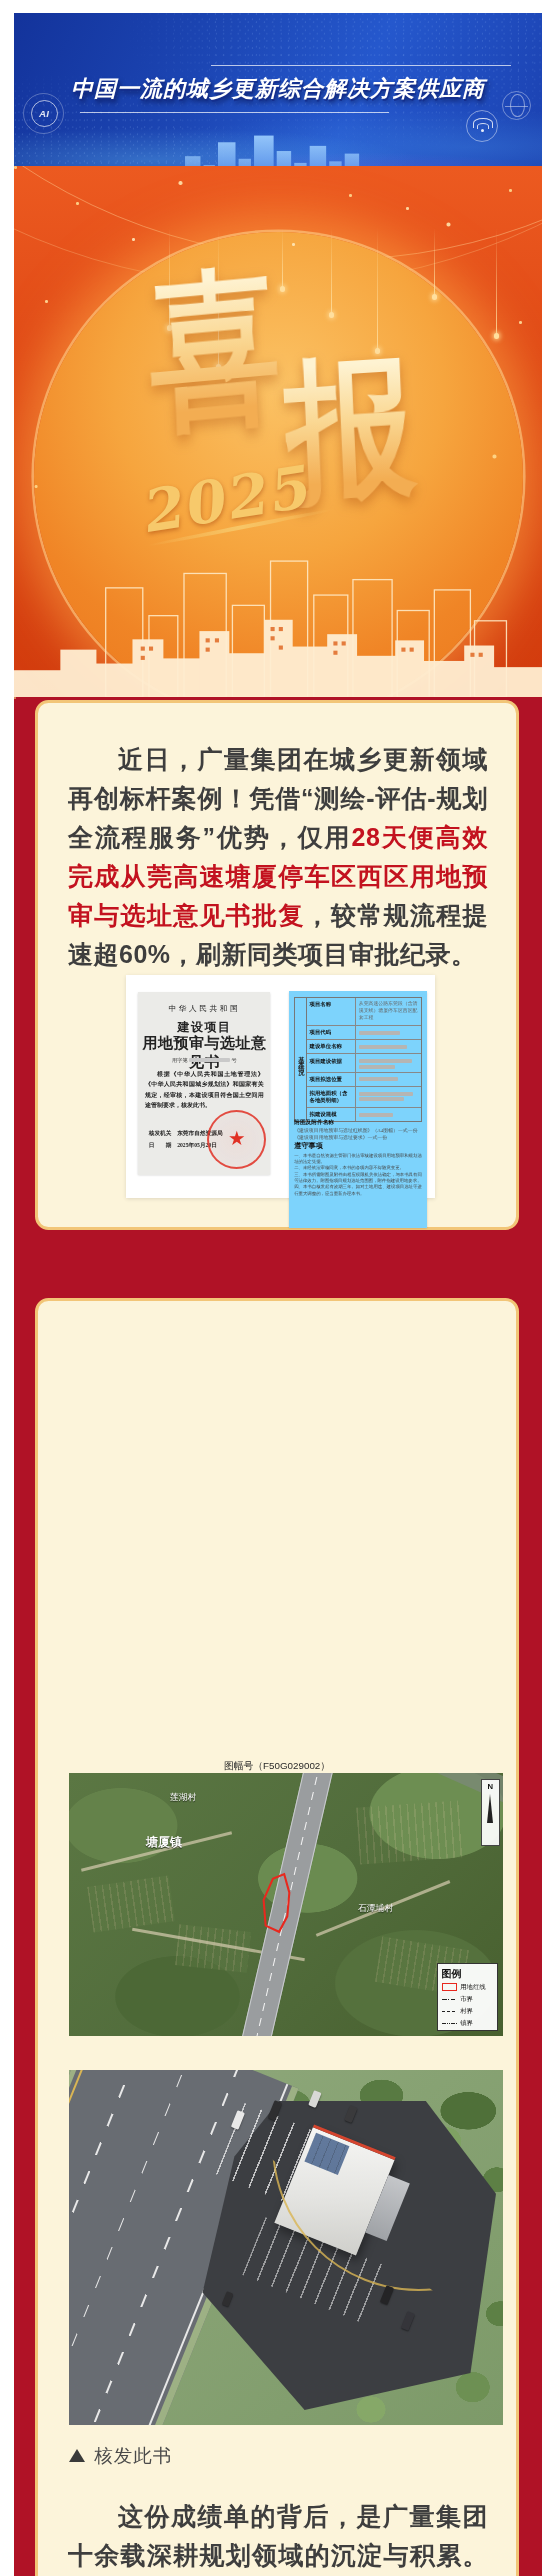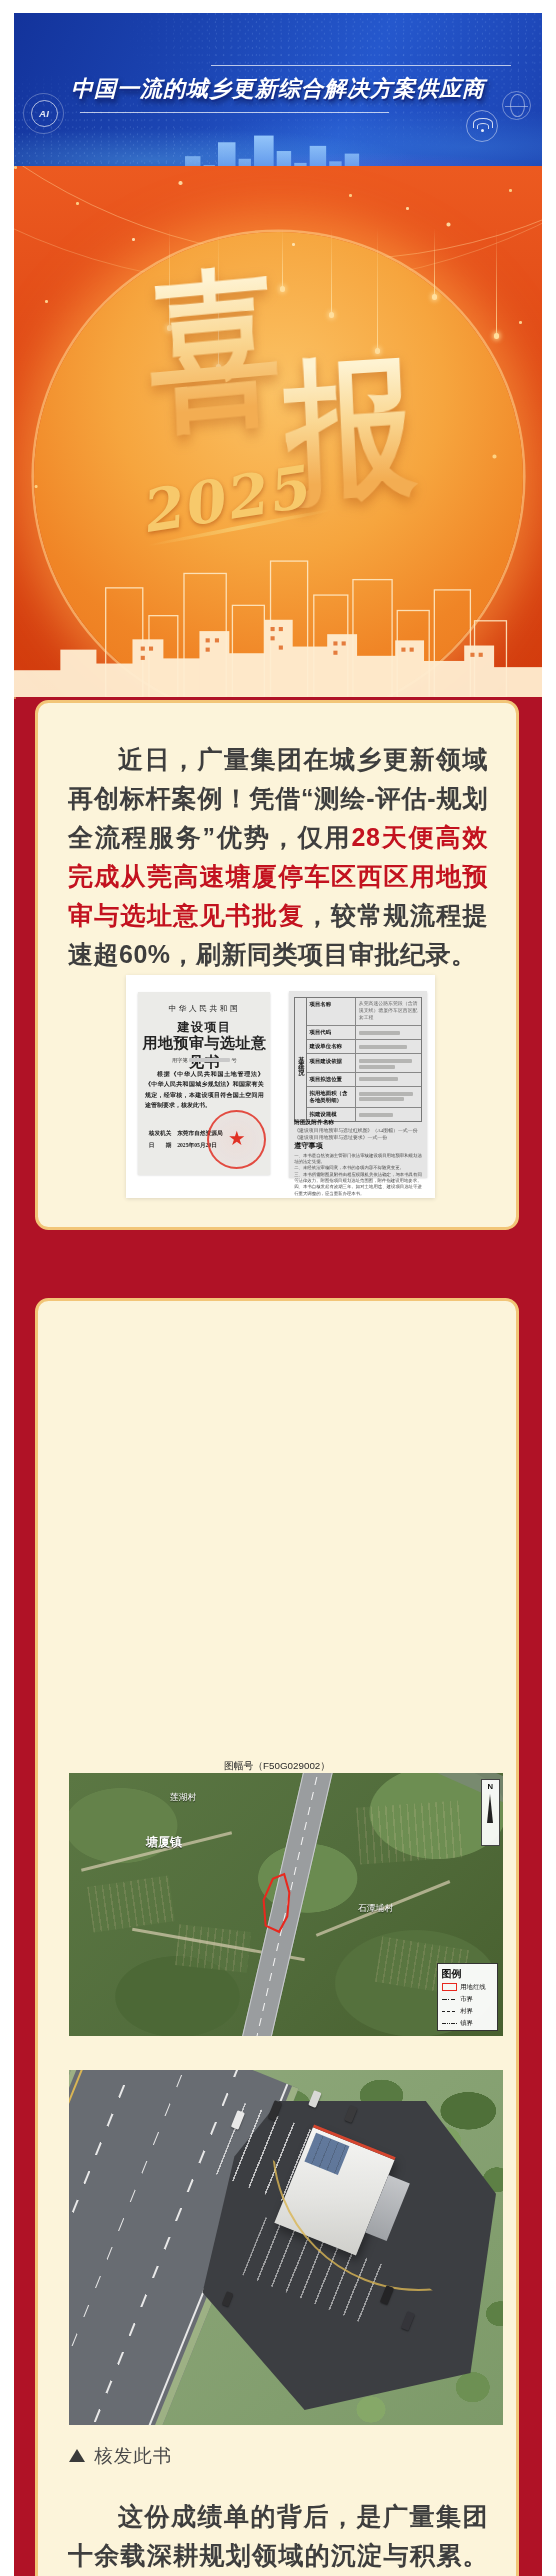--- a/index.html
+++ b/index.html
@@ -86,21 +86,21 @@
     text-align:justify;text-indent:2em;color:#3e3e3e;font-weight:600;}
   .para .rd{color:#c3121f;font-weight:800;}
   .p1{top:37px;}
   .p2{top:76px;}
   .p3{top:1196px;}
 
   
   .cert{position:absolute;left:88px;top:272px;width:309px;height:223px;background:#ffffff;box-shadow:0 1px 4.1px rgba(0,0,0,.12);}
   .cert-page{position:absolute;background:#ebebe8;box-shadow:0 0.5px 2.1px rgba(0,0,0,.18);color:#222;}
   .cpL{left:12.4px;top:17px;width:132px;height:183px;font-family:"Liberation Serif","DejaVu Serif",serif;}
-  .cpR{left:163px;top:16.5px;width:138px;height:187px;background:#e5e5e5;font-family:"Liberation Serif","DejaVu Serif",serif;}
+  .cpR{left:163px;top:16.5px;width:138px;height:237px;background:#7dd3fc;font-family:"Liberation Serif","DejaVu Serif",serif;}
   .cpL .country{position:absolute;top:12.4px;left:0;right:0;text-align:center;font-size:7.7px;letter-spacing:2.6px;}
   .cpL .t1{position:absolute;top:27px;left:0;right:0;text-align:center;font-size:12px;font-weight:700;letter-spacing:1.5px;}
   .cpL .t2{position:absolute;top:42px;left:0;right:0;text-align:center;font-size:15px;font-weight:700;letter-spacing:0.5px;}
   .cpL .serial{position:absolute;top:65px;left:0;right:0;text-align:center;font-size:5.2px;color:#333;}
   .cpL .serial b{display:inline-block;width:41px;height:4.1px;background:#c9c9c9;border-radius:1px;vertical-align:middle;margin:0 1.5px;filter:blur(0.5px);}
   .cpL .body{position:absolute;top:77px;left:6.7px;right:6.7px;font-size:6px;line-height:1.75;text-align:justify;text-indent:2em;font-weight:600;}
   .cpL .iss{position:absolute;top:138px;left:10.3px;font-size:5.7px;font-weight:600;}
   .cpL .dat{position:absolute;top:150px;left:10.3px;font-size:5.7px;font-weight:600;}
   .seal{position:absolute;left:69px;top:118px;width:55px;height:55px;border:2.1px solid rgba(224,48,36,.85);border-radius:50%;
     background:radial-gradient(circle,rgba(224,48,36,.07),rgba(224,48,36,.02));}

